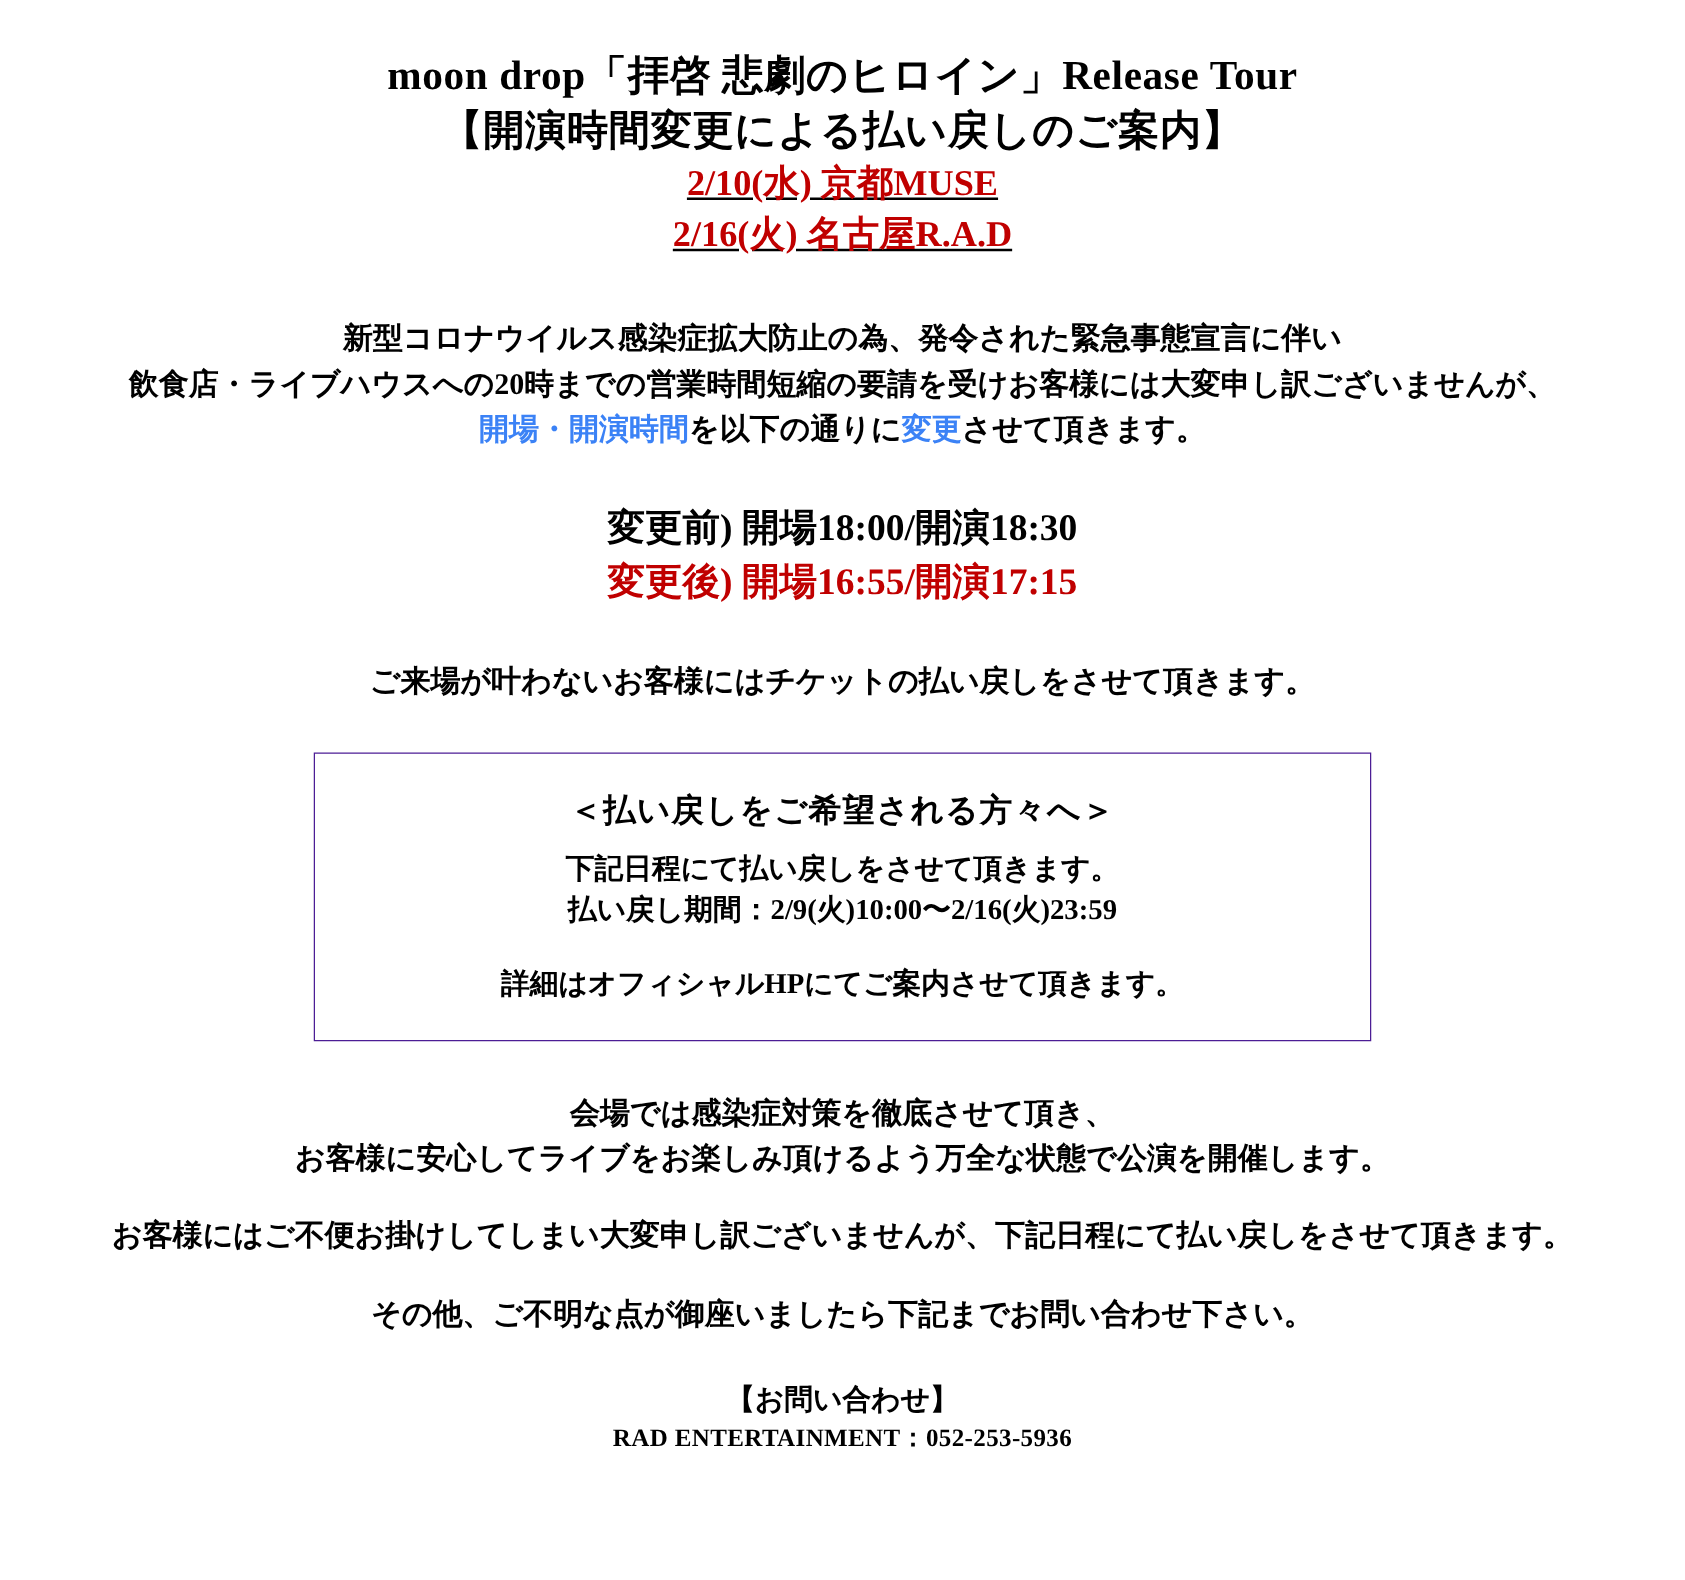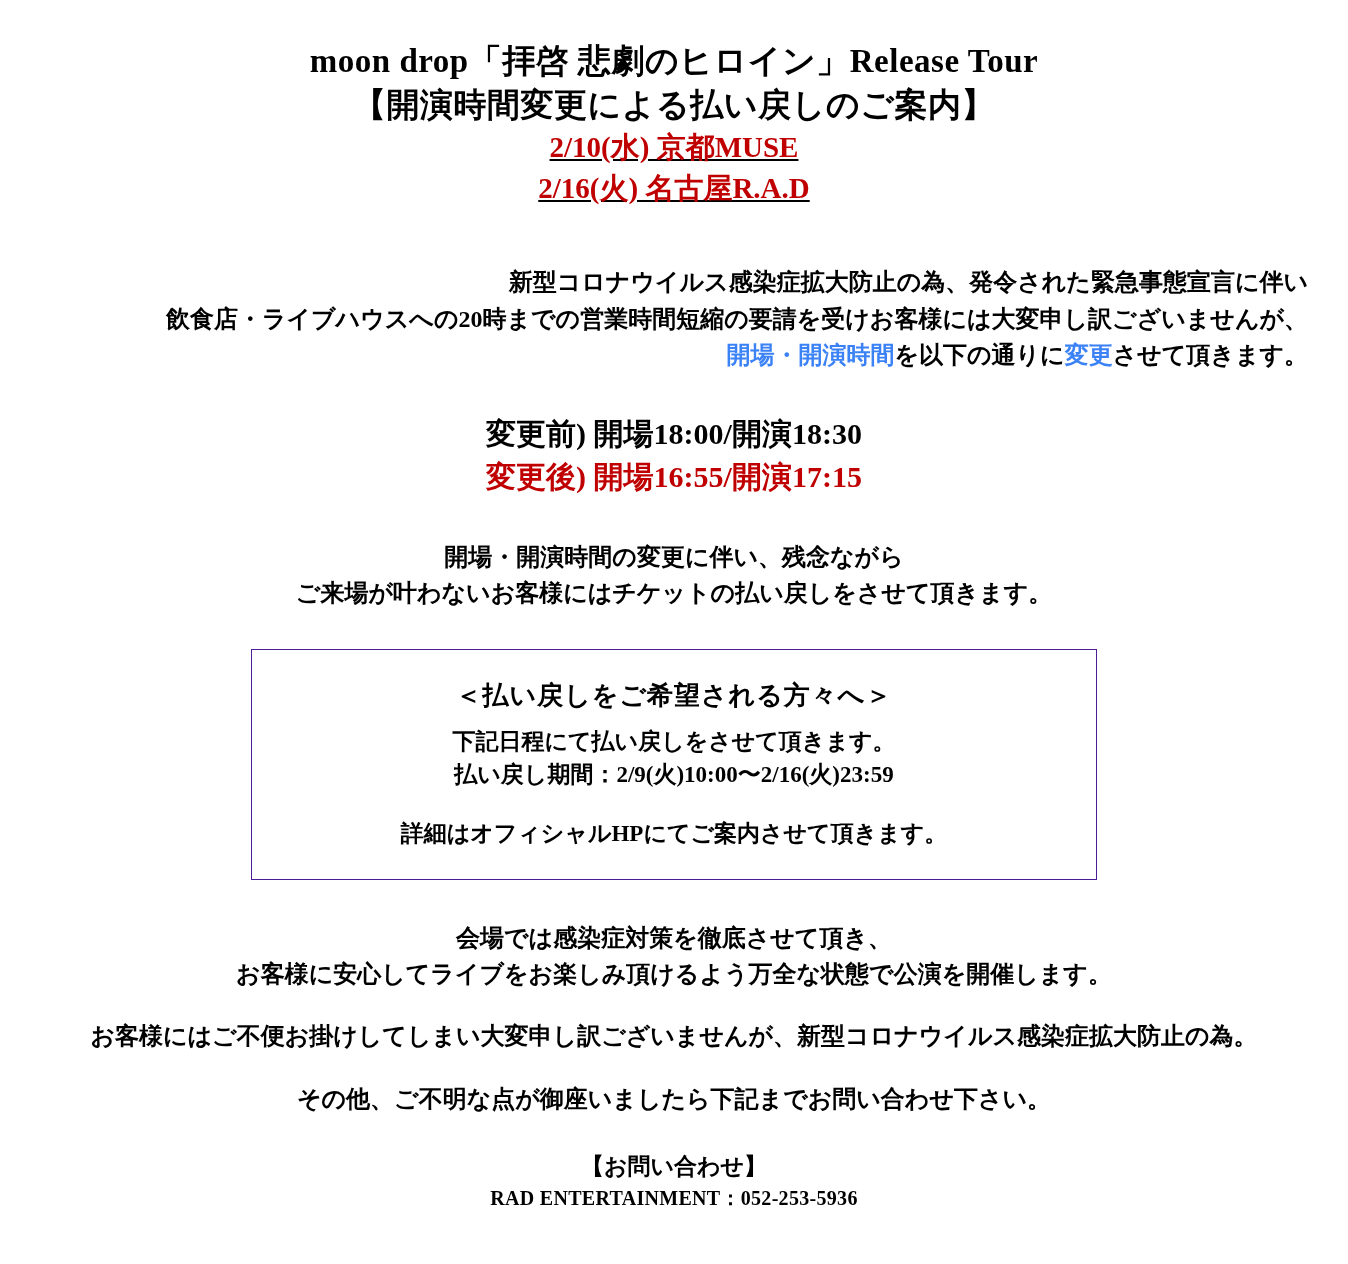--- a/index.html
+++ b/index.html
@@ -38,23 +38,22 @@
     line-height: 1.42;
     text-decoration: underline;
   }
   .date-line {
     font-size: 29px;
     font-weight: bold;
     color: #c00000;
   }
 
   .notice-block {
-    margin-top: 55px;
+    margin-top: 44px;
     line-height: 1.52;
-    text-align: right;
   }
   .notice-line {
     font-size: 24px;
     font-weight: bold;
   }
   .red { color: #3b82f6; }
 
   .times-block {
     margin-top: 38px;
     line-height: 1.45;
@@ -144,37 +143,36 @@
     <div class="notice-line">飲食店・ライブハウスへの20時までの営業時間短縮の要請を受けお客様には大変申し訳ございませんが、</div>
     <div class="notice-line"><span class="red">開場・開演時間</span><span>を以下の通りに</span><span class="red">変更</span><span>させて頂きます。</span></div>
   </div>
 
   <div class="times-block center">
     <div class="time-line before">変更前) 開場18:00/開演18:30</div>
     <div class="time-line after">変更後) 開場16:55/開演17:15</div>
   </div>
 
   <div class="refund-intro center">
-    <div class="refund-intro-line">開場・開演時間の変更に伴い、残念ながら</div>
     <div class="refund-intro-line">ご来場が叶わないお客様にはチケットの払い戻しをさせて頂きます。</div>
   </div>
 
   <div class="box center">
     <div class="box-title">＜払い戻しをご希望される方々へ＞</div>
     <div class="box-body">
       <div class="box-line">下記日程にて払い戻しをさせて頂きます。</div>
       <div class="box-line">払い戻し期間：2/9(火)10:00〜2/16(火)23:59</div>
     </div>
     <div class="box-tail">詳細はオフィシャルHPにてご案内させて頂きます。</div>
   </div>
 
   <div class="closing-block center">
     <div class="closing-line">会場では感染症対策を徹底させて頂き、</div>
     <div class="closing-line">お客様に安心してライブをお楽しみ頂けるよう万全な状態で公演を開催します。</div>
-    <div class="closing-line closing-gap">お客様にはご不便お掛けしてしまい大変申し訳ございませんが、新型コロナウイルス感染症拡大防止の為。</div>
+    <div class="closing-line closing-gap">お客様にはご不便お掛けしてしまい大変申し訳ございませんが、下記日程にて払い戻しをさせて頂きます。</div>
     <div class="closing-line closing-gap">その他、ご不明な点が御座いましたら下記までお問い合わせ下さい。</div>
   </div>
 
   <div class="contact-block center">
     <div class="contact-title">【お問い合わせ】</div>
     <div class="contact-detail">RAD ENTERTAINMENT：052-253-5936</div>
   </div>
 
 </div>
 

